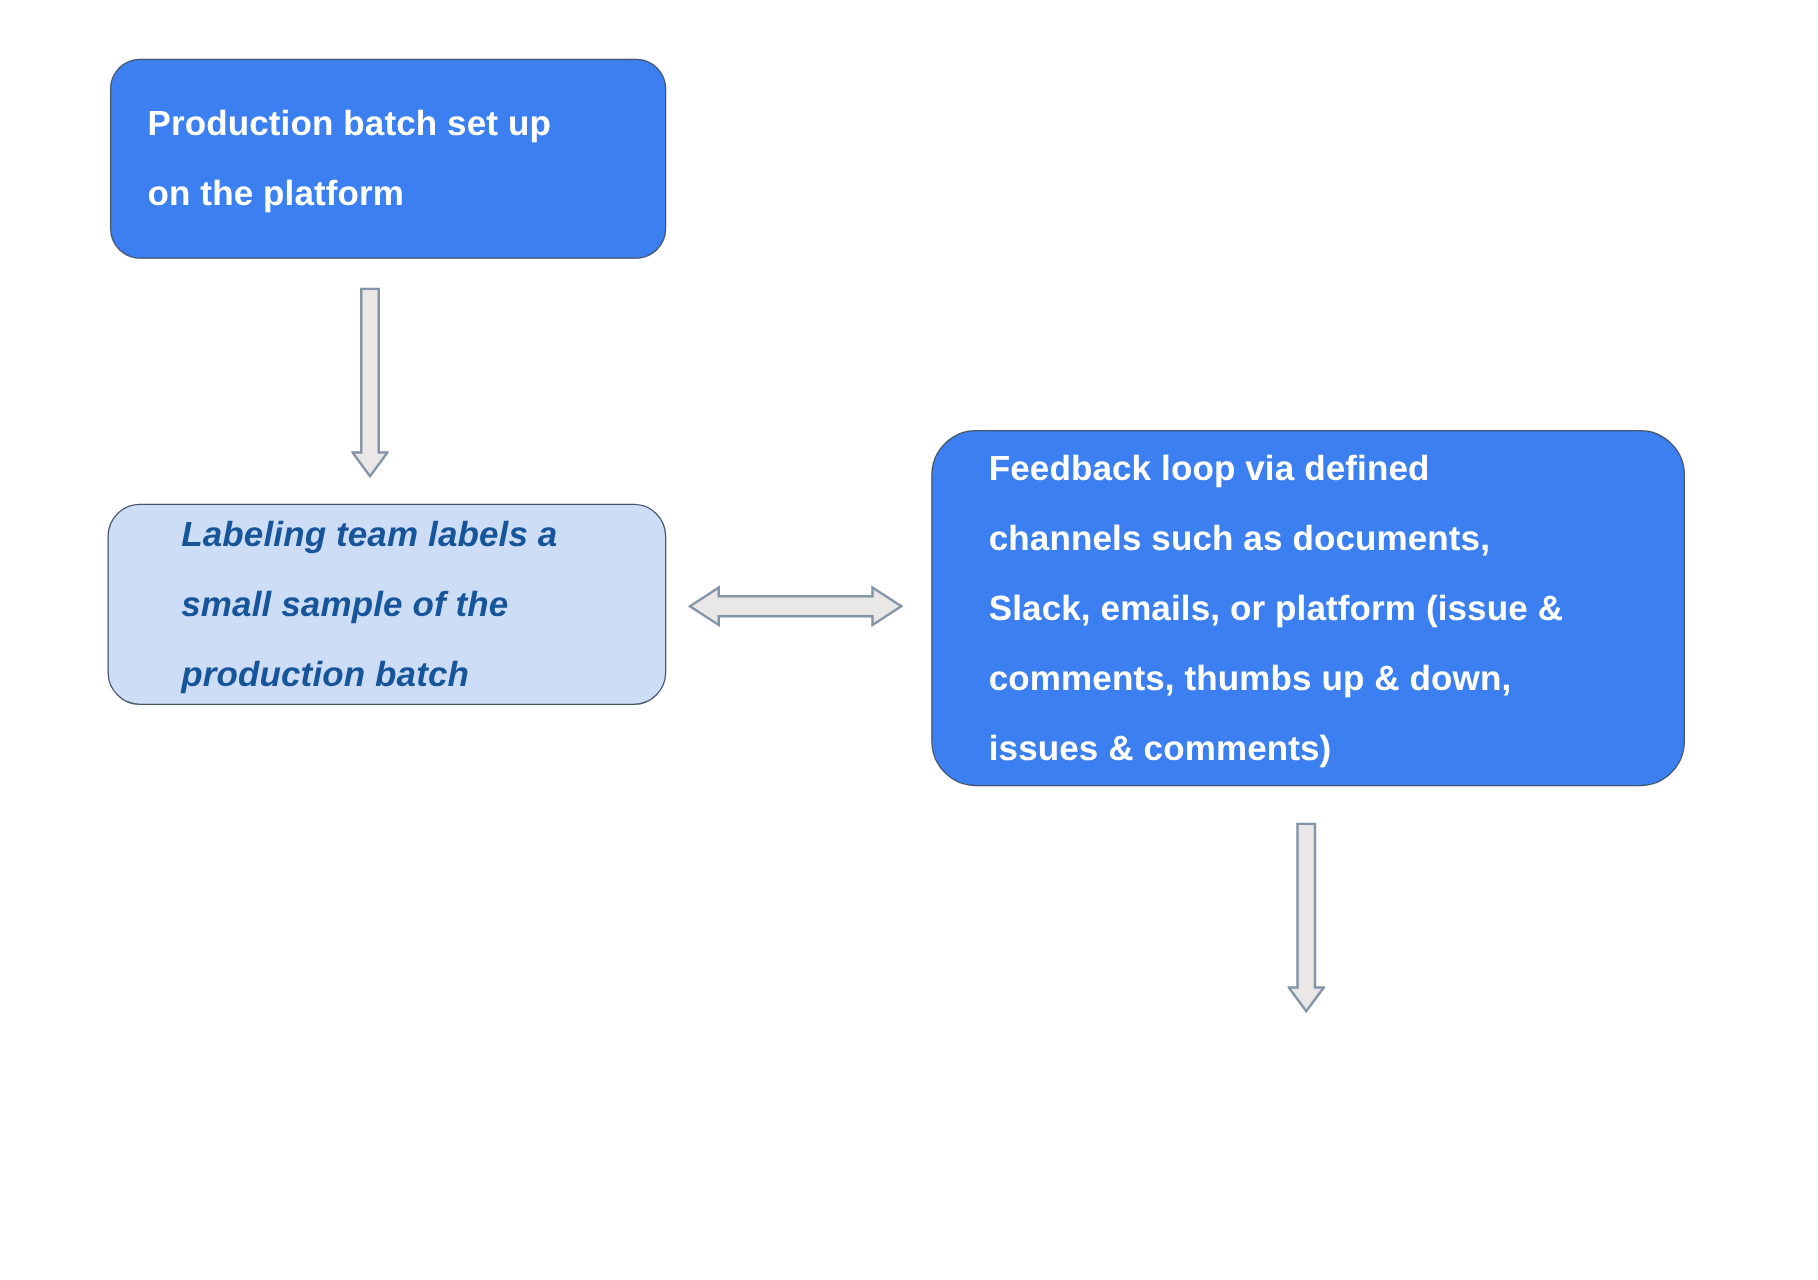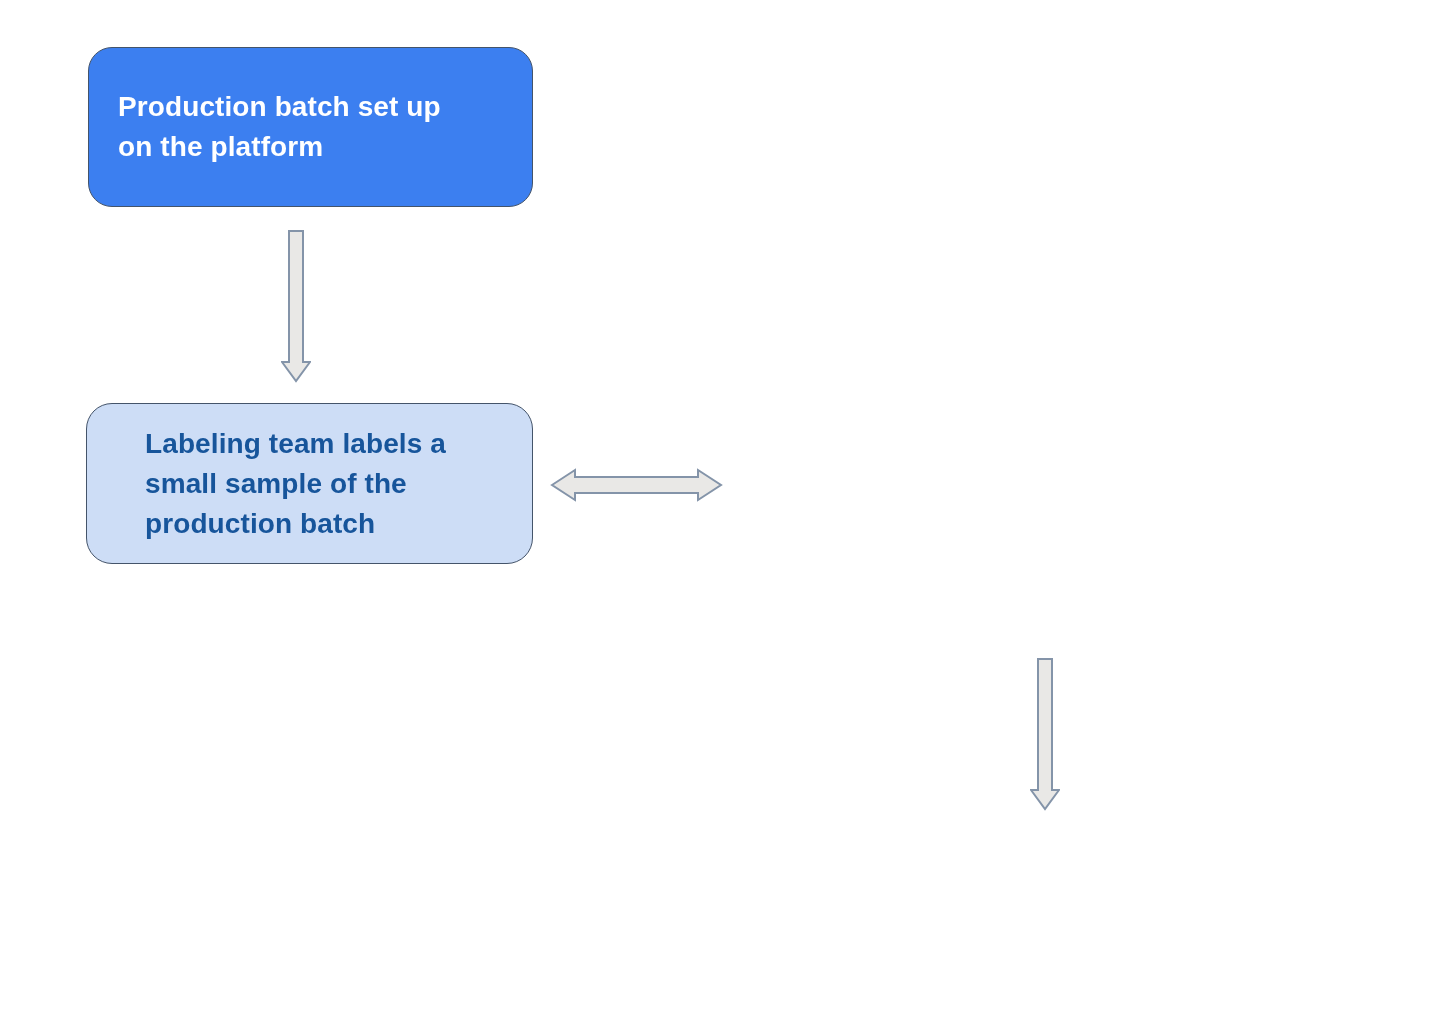--- a/index.html
+++ b/index.html
@@ -25,21 +25,21 @@
     width: 1454px;
     height: 1024px;
     background: var(--canvas-bg);
   }
   .node {
     position: absolute;
     display: flex;
     align-items: center;
     border: 1.5px solid var(--node-border);
     font-size: 28px;
-    line-height: 40px;
+    line-height: 56px;
     font-weight: 600;
     letter-spacing: 0.1px;
   }
   .node .node-label {
     white-space: pre-line;
   }
   .node.primary {
     background: var(--primary-fill);
     color: var(--primary-text);
   }
@@ -51,20 +51,21 @@
     left: 88px; top: 47px;
     width: 445px; height: 160px;
     border-radius: 24px;
     padding: 0 36px 0 29px;
   }
   #node-2 {
     left: 86px; top: 403px;
     width: 447px; height: 161px;
     border-radius: 26px;
     padding: 0 20px 0 58px;
+    font-style: italic;
   }
   #node-3 {
     left: 745px; top: 344px;
     width: 603px; height: 285px;
     border-radius: 36px;
     padding: 0 10px 0 45px;
   }
   #node-4 {
     left: 838px; top: 840px;
     width: 445px; height: 158px;
@@ -102,19 +103,26 @@
   <div class="node secondary" id="node-2">
     <span class="node-label">Labeling team labels a
 small sample of the
 production batch</span>
   </div>
 
   <svg class="connector" id="connector-2" width="173" height="34" viewBox="0 0 173 34">
     <polygon points="2,17 25,2 25,9 148,9 148,2 171,17 148,32 148,25 25,25 25,32"></polygon>
   </svg>
 
+  <div class="node primary" id="node-3">
+    <span class="node-label">Feedback loop via defined
+channels such as documents,
+Slack, emails, or platform (issue &amp;
+comments, thumbs up &amp; down,
+issues &amp; comments)</span>
+  </div>
 
   <svg class="connector" id="connector-3" width="30" height="153" viewBox="0 0 30 153">
     <polygon points="8,1 22,1 22,132 29,132 15,151 1,132 8,132"></polygon>
   </svg>
 
 
 </div>
 
 </body></html>

